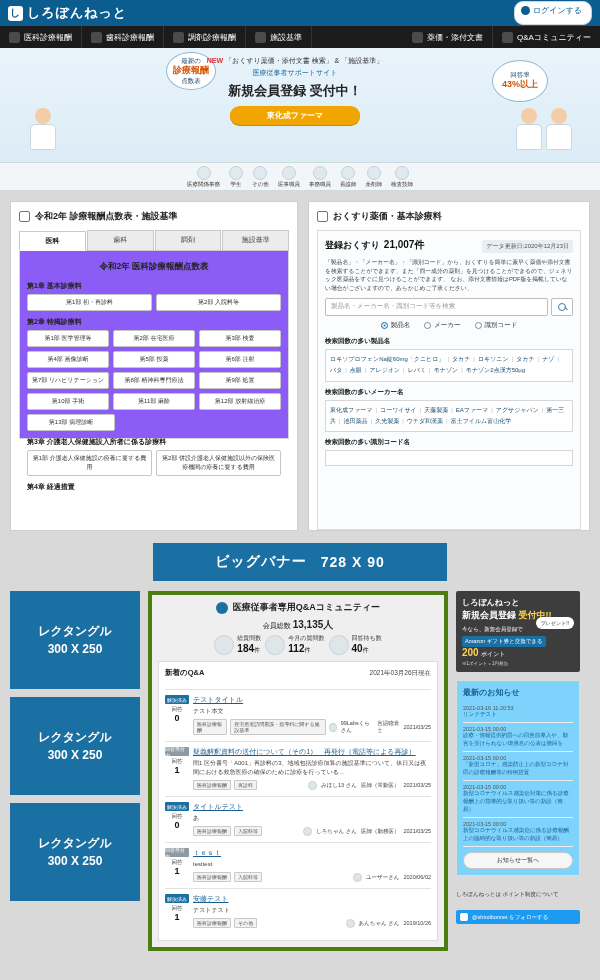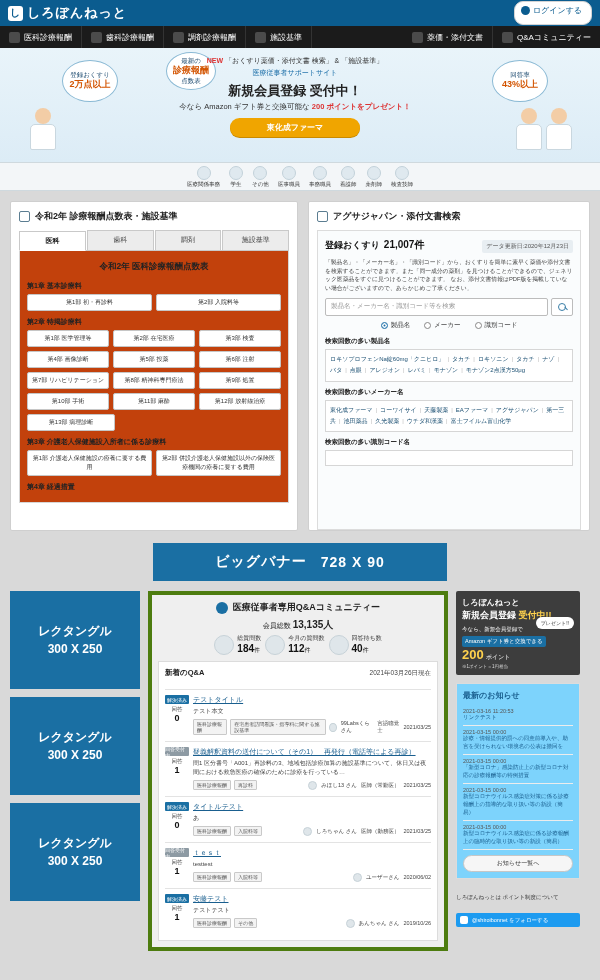--- a/index.html
+++ b/index.html
@@ -88,21 +88,21 @@
   .panel-ic{width:11px;height:11px;border:1.5px solid #5b7d91;border-radius:2px;display:inline-block;}
 
   .tabs{display:flex;border-bottom:1px solid #c9c9c9;}
   .tab{
     flex:1;text-align:center;font-size:7px;padding:4px 0;background:#ececec;border:1px solid #c9c9c9;
     border-bottom:none;margin-right:1px;color:#444;
   }
   .tab.active{background:#fff;color:#111;font-weight:bold;border-bottom:1px solid #fff;position:relative;top:1px;}
   .tab:last-child{margin-right:0;}
 
-  .doc-box{border:1px solid #d6d6d6;border-top:none;padding:8px 7px;height:252px;background:#c2410c;}
+  .doc-box{border:1px solid #d6d6d6;border-top:none;padding:8px 7px;height:188px;background:#8b5cf6;}
   .doc-title{text-align:center;font-size:8.5px;font-weight:bold;margin:2px 0 8px;}
   .chap{font-size:7px;font-weight:bold;margin:6px 0 3px;}
   .row3{display:flex;gap:4px;margin-bottom:4px;}
   .cell{
     flex:1;border:1px solid #c6c6c6;border-radius:2px;font-size:6px;padding:3px 2px;
     text-align:center;color:#333;background:#fff;min-height:14px;display:flex;align-items:center;justify-content:center;
   }
 
   
   .search-card{border:1px solid #dcdcdc;background:#fafcfd;padding:7px;height:300px;}
@@ -182,21 +182,21 @@
   
   .right-col{width:124px;display:flex;flex-direction:column;gap:8px;}
   .signup{
     background:#3d3d3d;color:#fff;padding:6px;border-radius:2px;position:relative;
   }
   .signup-logo{font-size:8px;font-weight:bold;margin-bottom:2px;}
   .signup-title{font-size:9px;font-weight:bold;line-height:1.3;}
   .signup-title .yellow{color:#ffd24d;}
   .signup-sub{font-size:5.5px;margin-top:4px;line-height:1.4;}
   .signup-amz{background:#1a6fa3;color:#fff;font-size:5.5px;padding:2px 3px;border-radius:2px;display:inline-block;margin-top:3px;}
-  .signup-pt{font-size:13px;font-weight:bold;color:#ffd24d;}
+  .signup-pt{font-size:10px;font-weight:bold;color:#ffd24d;}
   .signup-note{font-size:4.5px;margin-top:2px;color:#ddd;}
   .bubble-sm{position:absolute;right:6px;top:26px;background:#fff;color:#333;border-radius:8px;font-size:5px;padding:3px 5px;}
 
   .news{background:#7dd3fc;border:1px solid #dcdcdc;padding:6px;}
   .news-title{font-size:8px;font-weight:bold;color:#1a5f8f;margin-bottom:4px;}
   .news-item{border-bottom:1px solid #ececec;padding:3px 0;}
   .news-date{font-size:5.5px;color:#555;}
   .news-text{font-size:5.5px;color:#1a5f8f;line-height:1.45;}
   .news-btn{
     margin-top:5px;border:1px solid #c6c6c6;background:#f6f6f6;border-radius:9px;
@@ -250,24 +250,20 @@
       <span>薬価・添付文書</span>
     </div>
     <div class="nav-item">
       <span class="nav-ic"></span>
       <span>Q&amp;Aコミュニティー</span>
     </div>
   </div>
 
   <div class="hero">
     <div class="hero-inner">
-      <div class="bubble b1">
-        <span>登録おくすり</span>
-        <b>2万点以上</b>
-      </div>
       <div class="bubble b2">
         <span>最新の</span>
         <b>診療報酬</b>
         <span>点数表</span>
       </div>
       <div class="bubble b3">
         <span>回答率</span>
         <b>43%以上</b>
       </div>
 
@@ -284,23 +280,20 @@
         <div class="p-body"></div>
       </div>
 
       <div class="hero-center">
         <div class="hero-tagline">
           <span class="new">NEW</span>
           <span>「おくすり薬価・添付文書 検索」 &amp; 「施設基準」</span>
         </div>
         <div class="hero-sub">医療従事者サポートサイト</div>
         <div class="hero-line2">新規会員登録 受付中！</div>
-        <div class="hero-line3">
-          <span>今なら Amazon ギフト券と交換可能な </span><b>200 ポイントをプレゼント！</b>
-        </div>
         <div class="hero-cta">東化成ファーマ</div>
       </div>
     </div>
   </div>
 
   <div class="role-strip">
     <div class="role">
         <span class="role-ic"></span>
         <span>医療関係事務</span>
       </div>
@@ -387,21 +380,21 @@
           <div class="cell">第2部 併設介護老人保健施設以外の保険医療機関の療養に要する費用</div>
         </div>
 
         <div class="chap">第4章 経過措置</div>
       </div>
     </div>
 
     <div class="panel right">
       <div class="panel-head">
         <span class="panel-ic"></span>
-        <span>アグサジャパン・添付文書検索</span>
+        <span>おくすり薬価・基本診療料</span>
       </div>
       <div class="search-card">
         <div class="sc-head">
           <span class="sc-title">登録おくすり</span>
           <span class="sc-count">21,007件</span>
           <span class="sc-date">データ更新日:2020年12月23日</span>
         </div>
         <div class="sc-note">「製品名」・「メーカー名」・「識別コード」から、おくすりを簡単に素早く薬価や添付文書を検索することができます。また「同一成分の薬剤」を見つけることができるので、ジェネリック医薬品をすぐに見つけることができます。
 
 なお、添付文書情報はPDF版を掲載していない場合がございますので、あらかじめご了承ください。</div>

